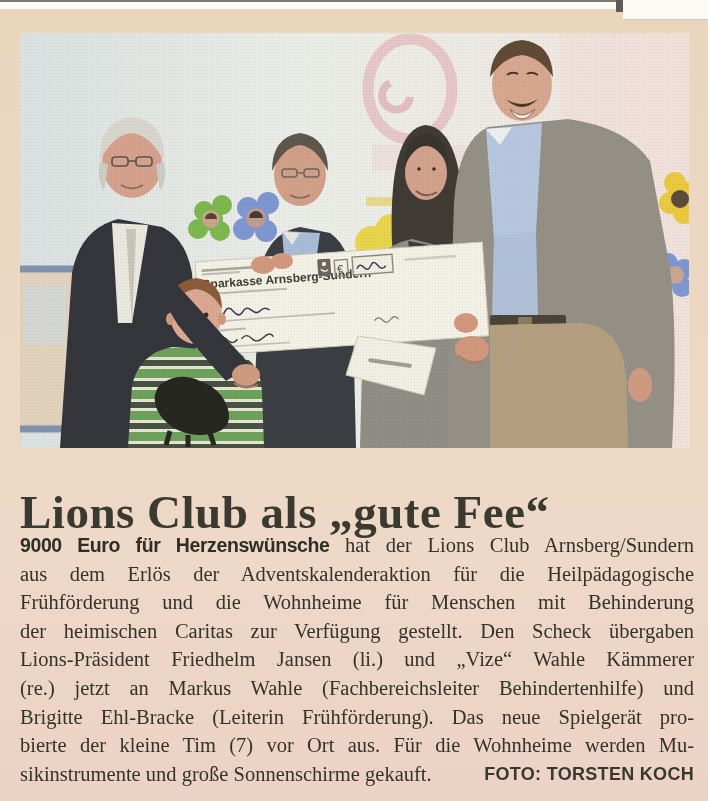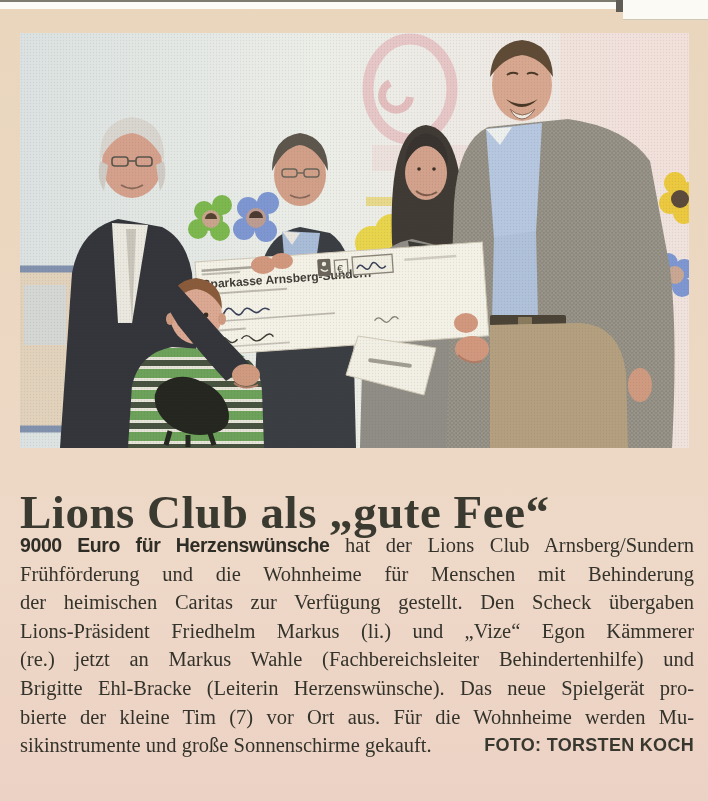--- a/index.html
+++ b/index.html
@@ -248,25 +248,26 @@
       </g>
 
       <rect x="0" y="0" width="669" height="415" fill="url(#halftone)"></rect>
     </svg>
   </div>
 
   <h1 class="headline">Lions Club als „gute Fee“</h1>
 
   <div class="body-block">
     <div class="body-line"><b class="lead-bold">9000 Euro für Herzenswünsche</b> <span>hat der Lions Club Arnsberg/Sundern</span></div>
+    <div class="body-line">aus dem Erlös der Adventskalenderaktion für die Heilpädagogische</div>
     <div class="body-line">Frühförderung und die Wohnheime für Menschen mit Behinderung</div>
     <div class="body-line">der heimischen Caritas zur Verfügung gestellt. Den Scheck übergaben</div>
-    <div class="body-line">Lions-Präsident Friedhelm Markus (li.) und „Vize“ Egon Kämmerer</div>
+    <div class="body-line">Lions-Präsident Friedhelm Jansen (li.) und „Vize“ Wahle Kämmerer</div>
     <div class="body-line">(re.) jetzt an Markus Wahle (Fachbereichsleiter Behindertenhilfe) und</div>
-    <div class="body-line">Brigitte Ehl-Bracke (Leiterin Herzenswünsche). Das neue Spielgerät pro-</div>
+    <div class="body-line">Brigitte Ehl-Bracke (Leiterin Frühförderung). Das neue Spielgerät pro-</div>
     <div class="body-line">bierte der kleine Tim (7) vor Ort aus. Für die Wohnheime werden Mu-</div>
     <div class="body-line last-line">
       <span>sikinstrumente und große Sonnenschirme gekauft.</span>
       <span class="credit">FOTO: TORSTEN KOCH</span>
     </div>
   </div>
 
 </div>
 
 </body></html>

